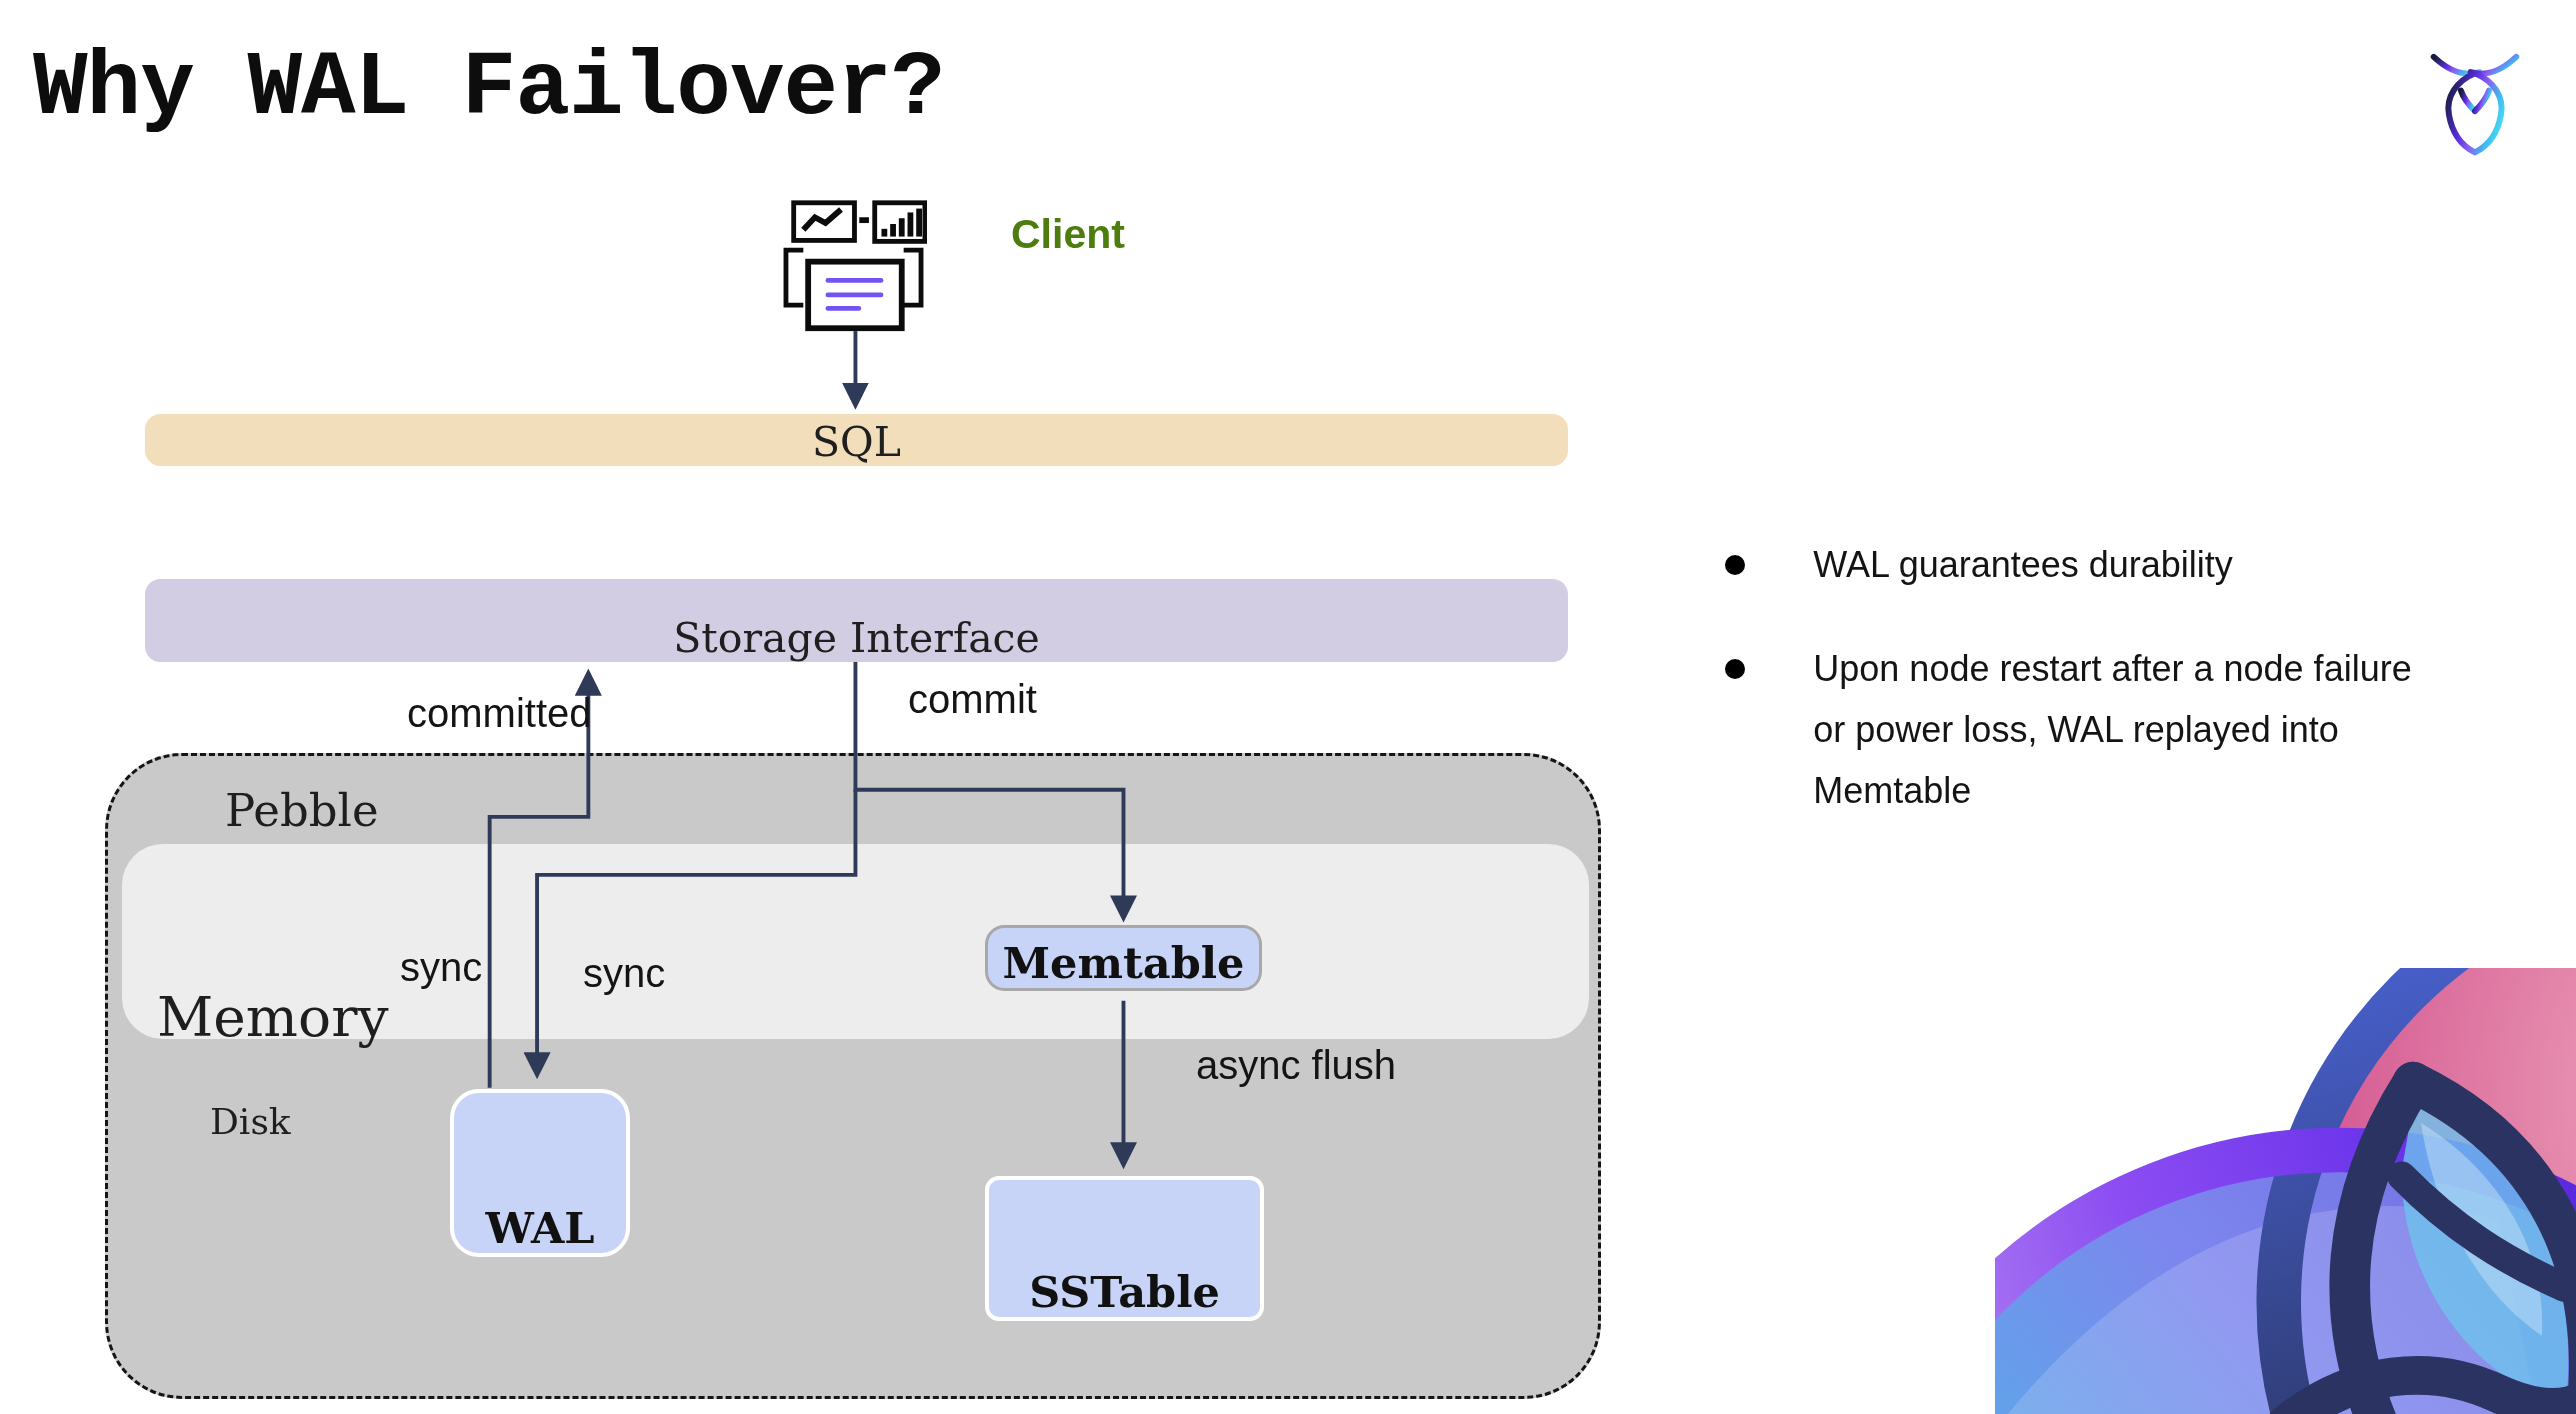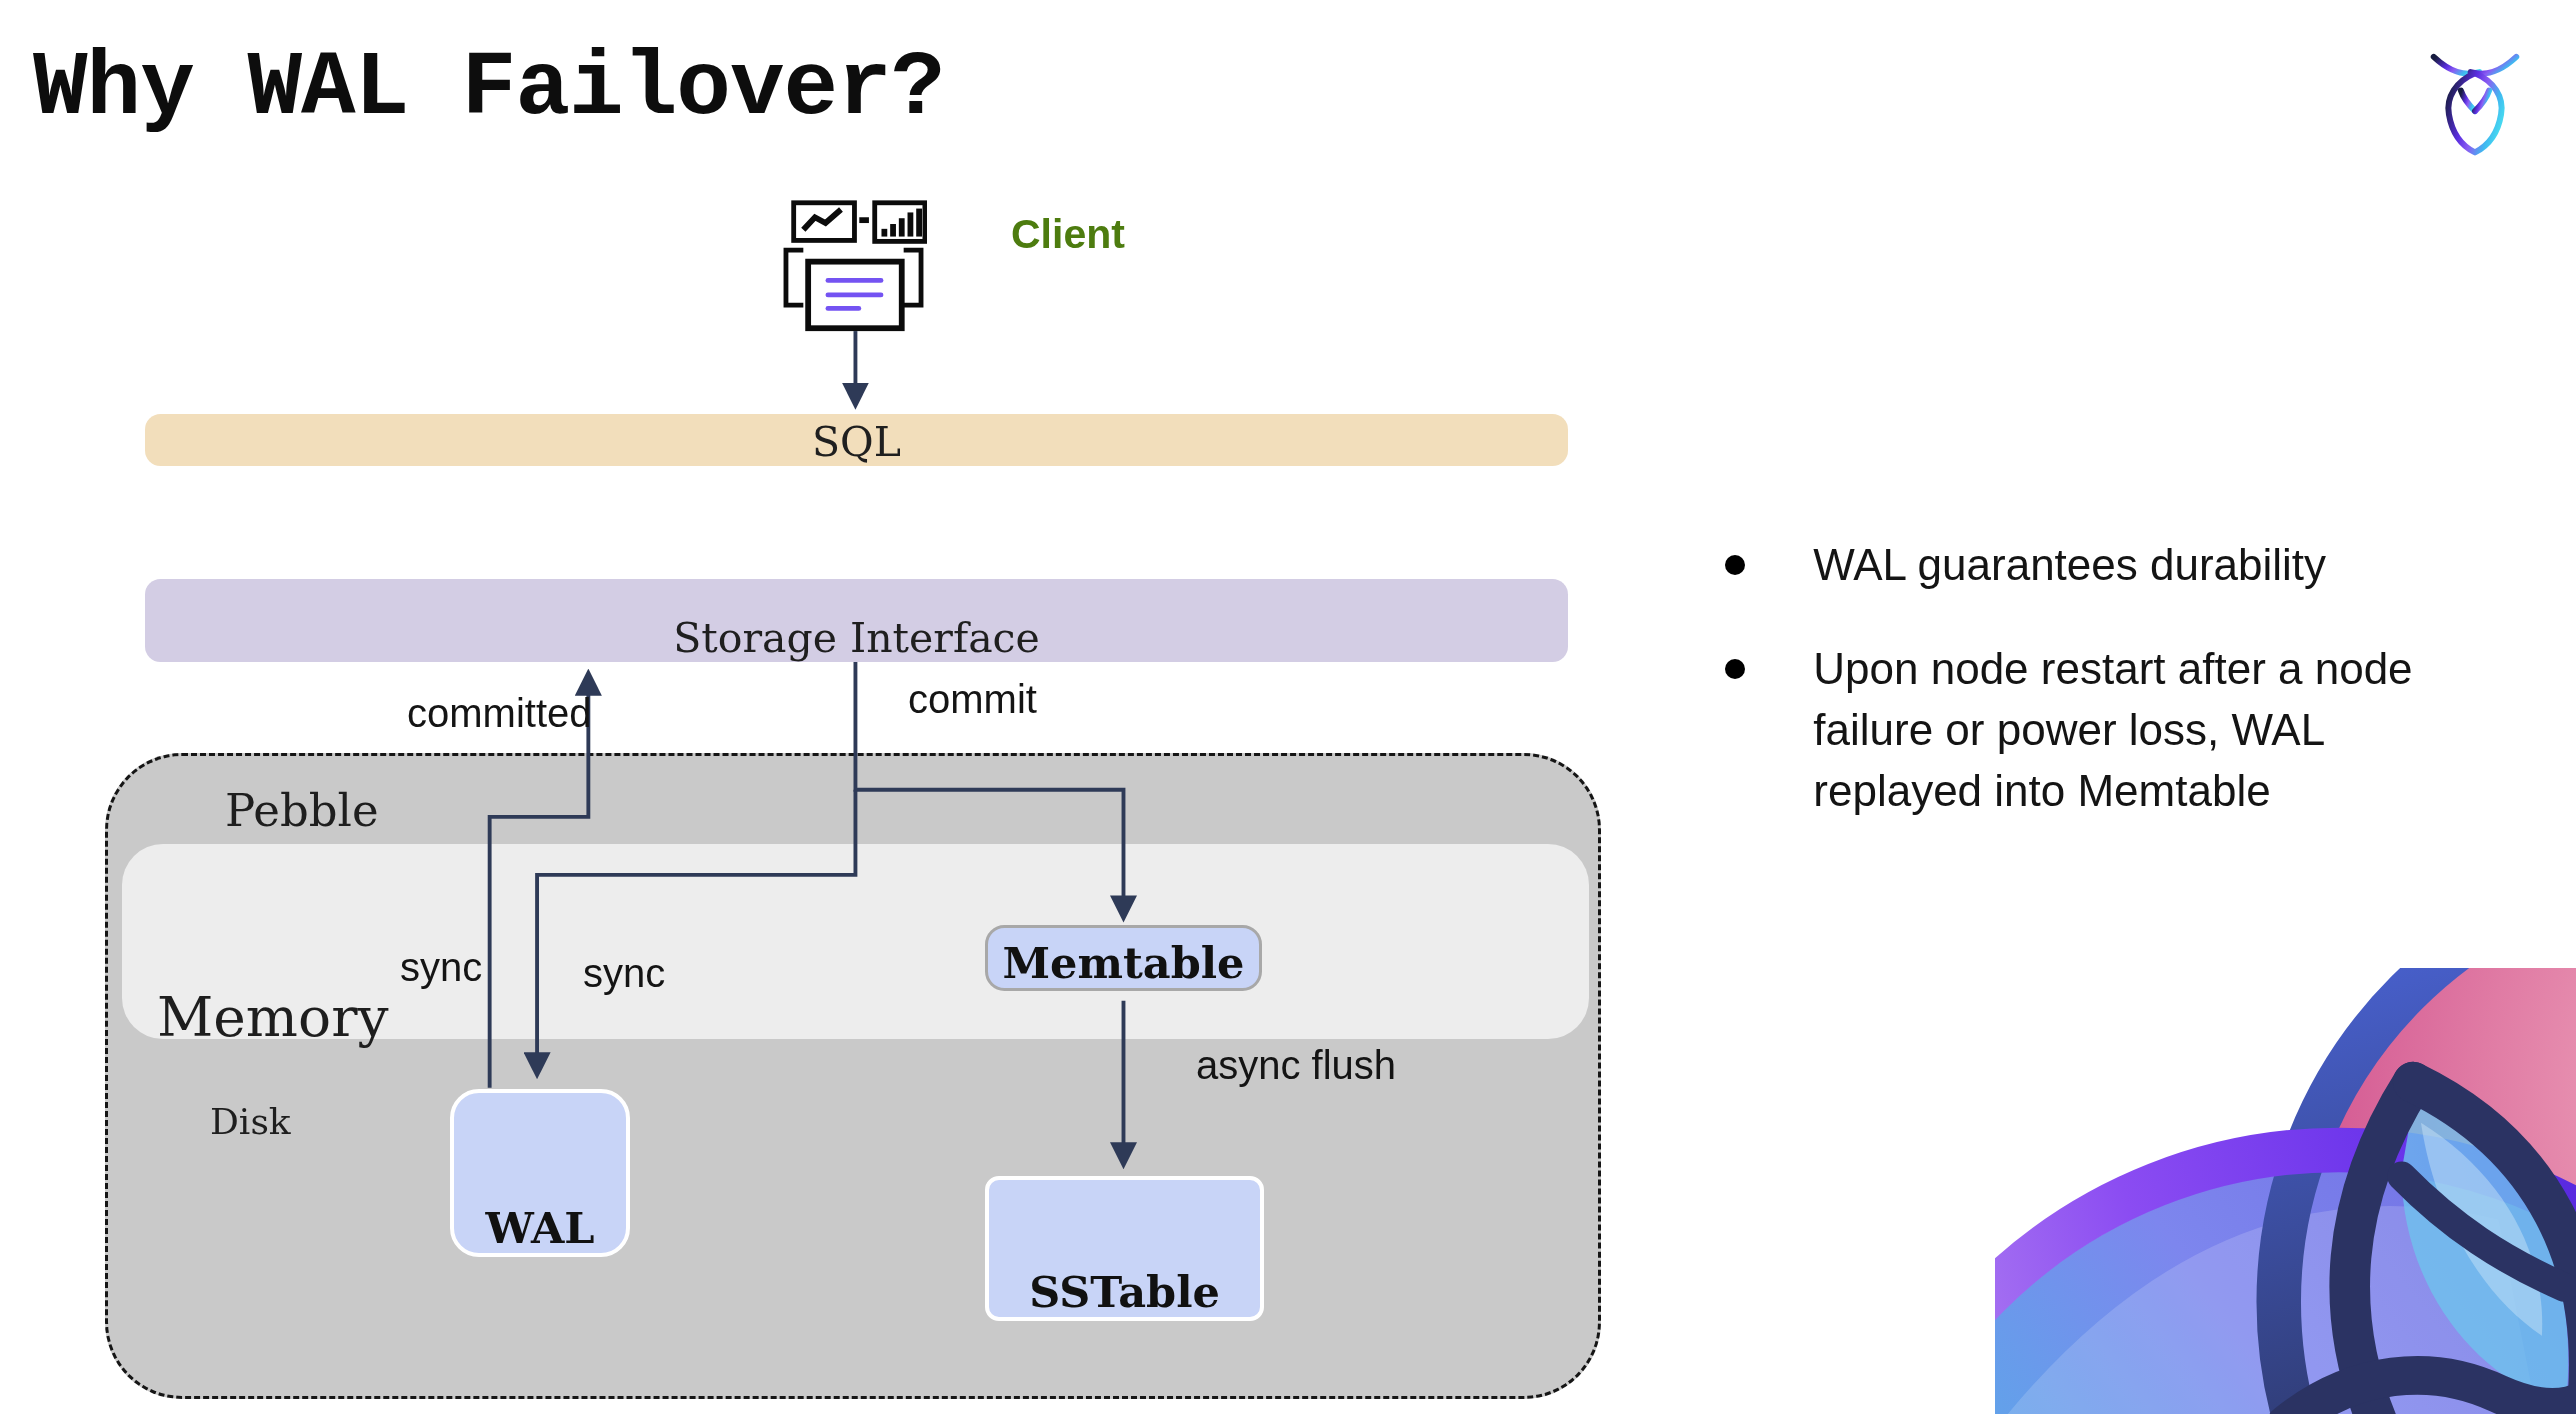--- a/index.html
+++ b/index.html
@@ -54,21 +54,21 @@
   .lbl-commit{left:908px;top:677px;}
   .lbl-sync-left{left:400px;top:945px;}
   .lbl-sync-right{left:583px;top:951px;}
   .lbl-async{left:1196px;top:1043px;}
 
   
   .bullets{position:absolute;left:1725px;top:534px;width:755px;}
   .bullet-item{display:flex;align-items:flex-start;margin-bottom:43px;}
   .bullet-dot{width:20.3px;height:20.3px;border-radius:50%;background:#000;flex:0 0 20.3px;
               margin-top:21px;margin-right:68px;}
-  .bullet-text{font-size:44px;line-height:61px;color:#141414;width:619px;}
+  .bullet-text{font-size:36px;line-height:61px;color:#141414;width:619px;}
 
   
   .brand-art{position:absolute;left:1995px;top:968px;width:581px;height:447px;}
 </style>
 </head>
 <body>
 
 <div id="slide">
 
   <div class="title">Why WAL Failover?</div>

